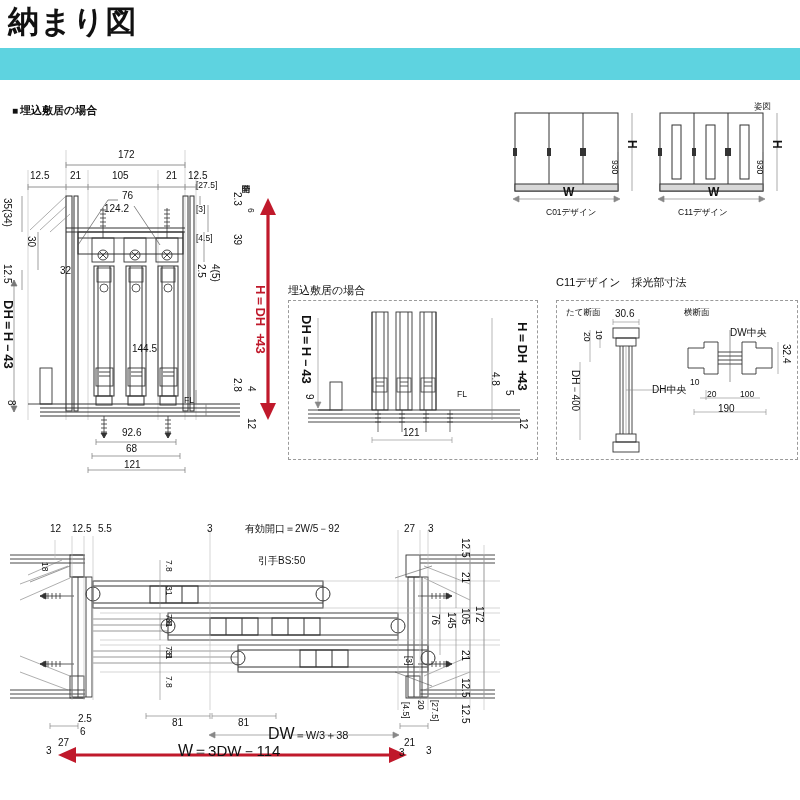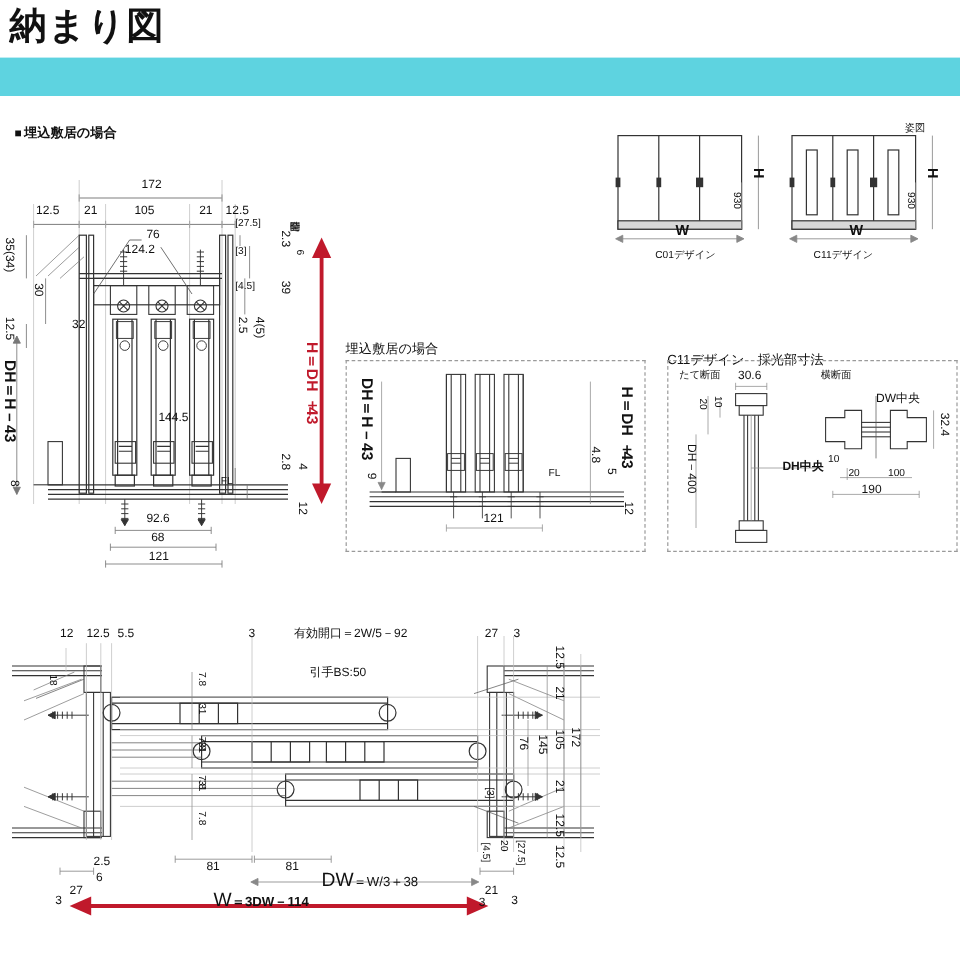--- a/index.html
+++ b/index.html
@@ -354,21 +354,21 @@
 
   <div class="dim" style="left:563px;top:186px;font-weight:bold;font-size:12px;">W</div>
   <div class="dim" style="left:708px;top:186px;font-weight:bold;font-size:12px;">W</div>
   <div class="dim vert" style="left:626px;top:140px;font-weight:bold;font-size:12px;">H</div>
   <div class="dim vert" style="left:771px;top:140px;font-weight:bold;font-size:12px;">H</div>
   <div class="dim vert sm" style="left:610px;top:160px;">930</div>
   <div class="dim vert sm" style="left:755px;top:160px;">930</div>
   <div class="dim sm" style="left:533px;top:208px;margin-left:13px;">C01デザイン</div>
   <div class="dim sm" style="left:678px;top:208px;">C11デザイン</div>
 
-  <div class="sec-label" style="left:556px;top:292px;">C11デザイン　採光部寸法</div>
+  <div class="sec-label" style="left:556px;top:275px;">C11デザイン　採光部寸法</div>
   <div class="box-dash" style="left:556px;top:300px;width:240px;height:158px;"></div>
 
   <div class="dim sm" style="left:566px;top:308px;">たて断面</div>
   <div class="dim sm" style="left:684px;top:308px;">横断面</div>
 
   <svg width="800" height="800">
 
     <g stroke="#333" fill="none" stroke-width="0.9">
       <rect x="613" y="328" width="26" height="10"></rect>
       <rect x="616" y="338" width="20" height="8"></rect>
@@ -406,21 +406,21 @@
         <line x1="694" y1="412" x2="766" y2="412"></line>
         <path d="M694 409 L694 415 M766 409 L766 415"></path>
       </g>
     </g>
   </svg>
 
   <div class="dim" style="left:615px;top:309px;">30.6</div>
   <div class="dim vert sm" style="left:594px;top:330px;">10</div>
   <div class="dim vert sm" style="left:582px;top:332px;">20</div>
   <div class="dim vert" style="left:570px;top:370px;">DH－400</div>
-  <div class="dim" style="left:652px;top:385px;font-weight:bold;">DH中央</div>
+  <div class="dim" style="left:652px;top:385px;">DH中央</div>
 
   <div class="dim" style="left:694px;top:328px;padding-left:36px;">DW中央</div>
   <div class="dim vert" style="left:781px;top:344px;">32.4</div>
   <div class="dim sm" style="left:690px;top:378px;">10</div>
   <div class="dim sm" style="left:707px;top:390px;">20</div>
   <div class="dim sm" style="left:740px;top:390px;">100</div>
   <div class="dim" style="left:718px;top:404px;">190</div>
 
   <svg width="800" height="800">
     <g stroke="#333" fill="none" stroke-width="0.9">
@@ -638,16 +638,16 @@
   <div class="dim" style="left:58px;top:738px;">27</div>
   <div class="dim" style="left:404px;top:738px;">21</div>
   <div class="dim" style="left:46px;top:746px;">3</div>
   <div class="dim" style="left:399px;top:748px;">3</div>
   <div class="dim" style="left:426px;top:746px;">3</div>
 
   <div style="position:absolute;left:268px;top:725px;white-space:nowrap;">
     <span style="font-size:16px;color:#111;">DW</span><span style="font-size:11px;color:#111;">＝W/3＋38</span>
   </div>
   <div style="position:absolute;left:178px;top:742px;white-space:nowrap;">
-    <span style="font-size:16px;color:#111;">W</span><span style="font-size:11px;color:#111;font-weight:bold;">＝3DW－114</span>
+    <span style="font-size:16px;color:#111;">W</span><span style="font-size:15px;color:#111;">＝3DW－114</span>
   </div>
 
 </div>
 
 </body></html>

